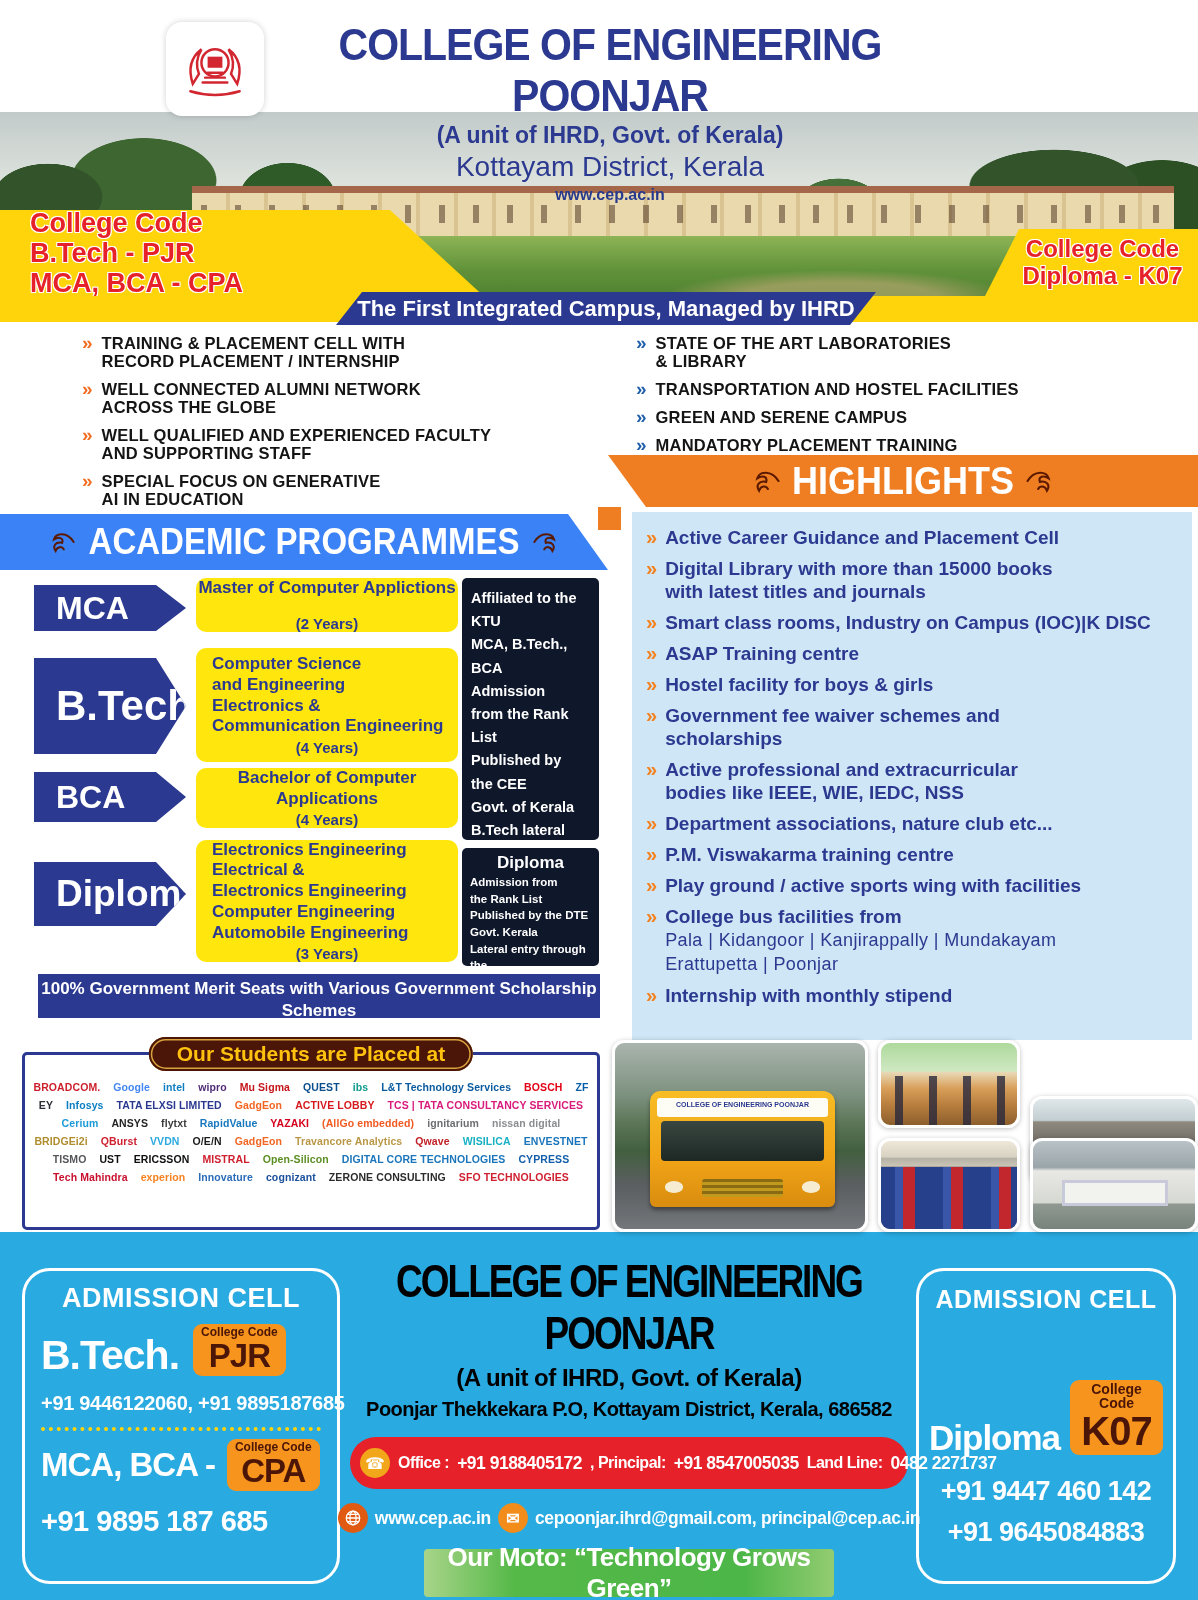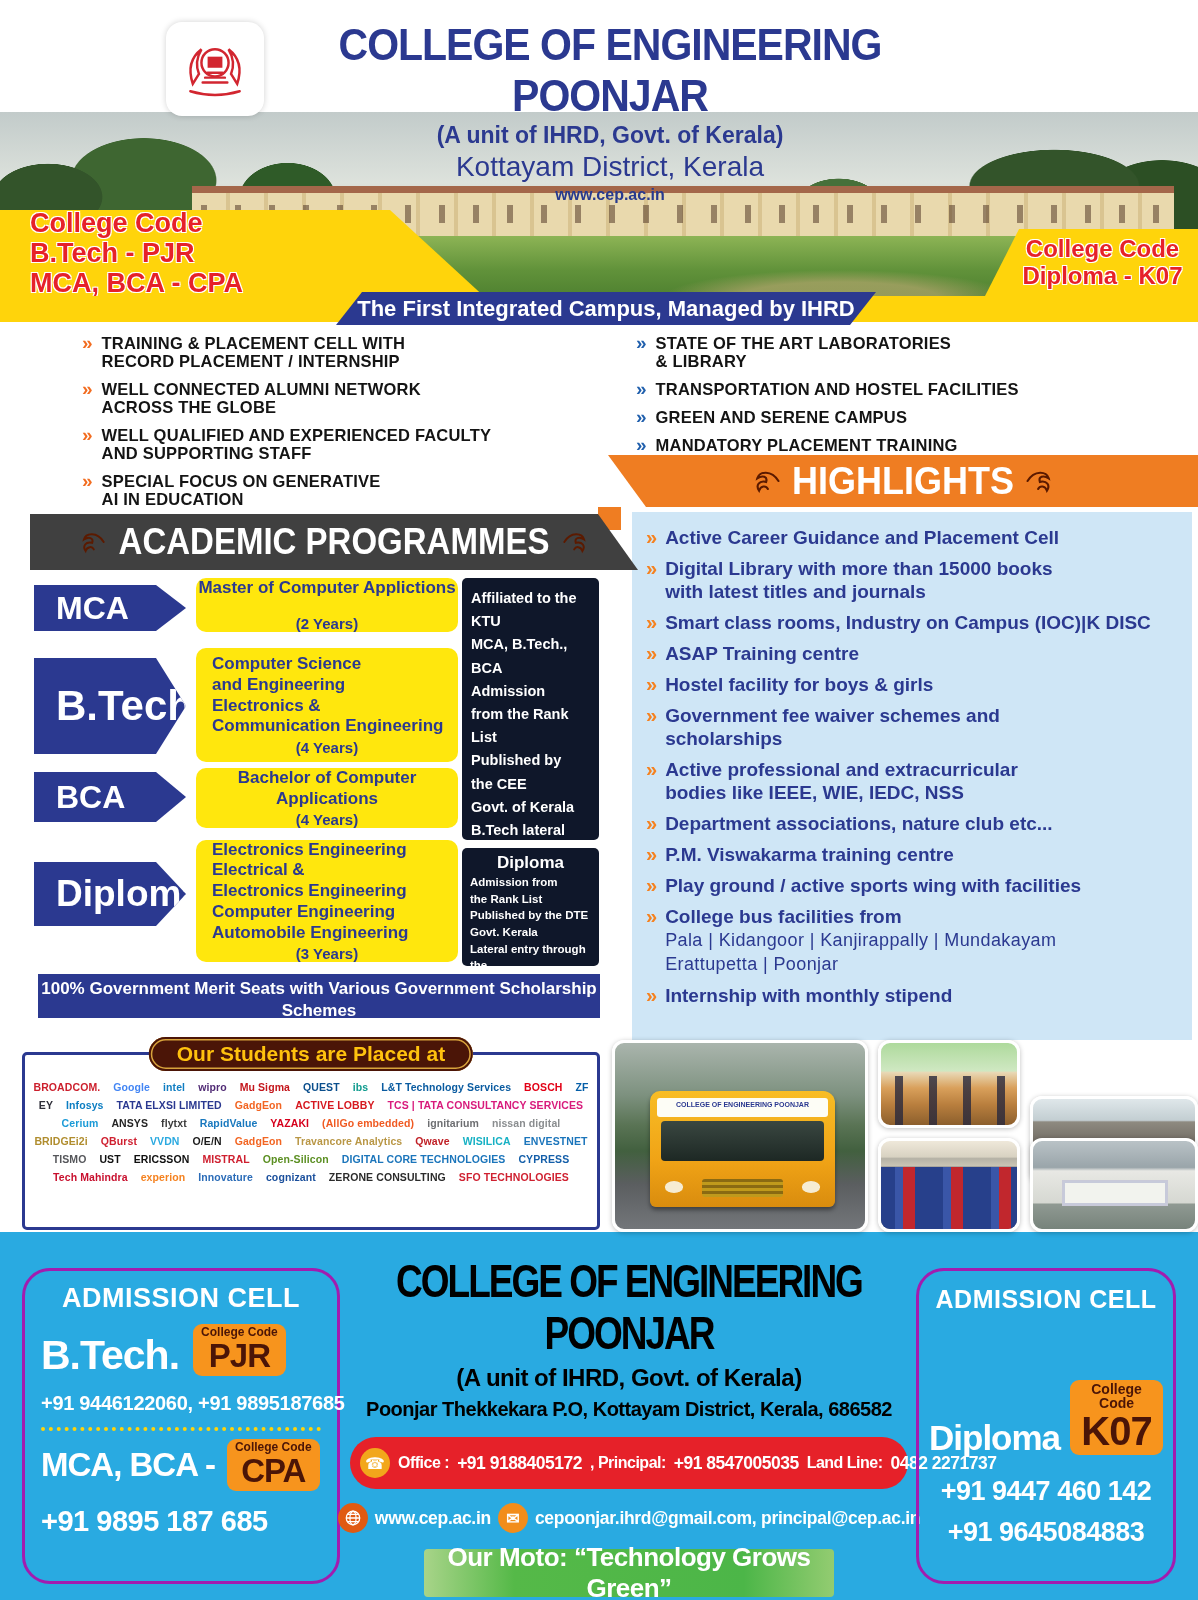--- a/index.html
+++ b/index.html
@@ -71,23 +71,23 @@
   .hl-title{color:#fff;font-size:36px;font-weight:800;letter-spacing:0;transform:scaleY(1.1);}
   .orange-sq{left:598px;top:507px;width:23px;height:23px;background:#ef7d22;z-index:4;}
   .hl-panel{left:632px;top:512px;width:560px;height:528px;background:#cfe6f6;z-index:3;
     padding:14px 12px 0 14px;box-sizing:border-box;}
   .hl-item{display:flex;gap:10px;margin-bottom:8px;}
   .hl-bullet{color:#f58220;font-weight:900;font-size:20px;line-height:23px;letter-spacing:-2px;}
   .hl-text{font-size:19px;font-weight:800;color:#2b3990;line-height:23px;}
   .hl-sub{font-size:18px;font-weight:400;color:#2b3990;line-height:24px;letter-spacing:.4px;}
 
   
-  .ac-banner{left:0;top:514px;width:608px;height:56px;background:#404040;z-index:4;
+  .ac-banner{left:0;top:514px;width:608px;height:56px;background:#3b82f6;z-index:4;
     clip-path:polygon(0 0,calc(100% - 40px) 0,100% 100%,0 100%);
-    display:flex;align-items:center;justify-content:center;gap:12px;margin-left:30px;}
+    display:flex;align-items:center;justify-content:center;gap:12px;}
   .ac-title{color:#fff;font-size:33px;font-weight:800;transform:scaleY(1.1);}
   .arrow{background:#2b3990;color:#fff;font-weight:800;display:flex;align-items:center;
     clip-path:polygon(0 0,calc(100% - 30px) 0,100% 50%,calc(100% - 30px) 100%,0 100%);
     padding-left:22px;box-sizing:border-box;z-index:3;}
   .ybox{background:#ffe70d;border-radius:10px;color:#2b3990;font-weight:800;z-index:3;
     display:flex;flex-direction:column;justify-content:center;box-sizing:border-box;}
   .ybox .desc{font-size:17px;line-height:1.22;}
   .ybox .years{font-size:15px;text-align:center;margin-top:2px;}
   .center-txt{text-align:center;justify-content:space-between;}
   .left-pad{padding-left:16px;}
@@ -135,21 +135,21 @@
     background:linear-gradient(180deg,#efe8da 0%,#d8d2c2 18%,#b5b2a6 20%,#c9c4b4 28%,#888 30%,#777 100%);}
   .gowns{position:absolute;left:0;top:30%;width:100%;height:70%;
     background:repeating-linear-gradient(90deg,#27408b 0 14px,#3a56a8 14px 22px,#c1272d 22px 34px,#27408b 34px 48px);}
   .rally-photo{left:1030px;top:1138px;width:168px;height:94px;
     background:linear-gradient(180deg,#b9c2c6 0%,#9aa5aa 30%,#e8e8e4 34%,#d6d8d2 70%,#8f9992 72%,#77837b 100%);}
   .rally-banner{position:absolute;left:18%;top:44%;width:64%;height:28%;background:#f2f3ee;border:1px solid #c9c9d8;
     box-shadow:inset 0 0 0 2px rgba(70,80,160,.25);}
 
   
   .footer{left:0;top:1232px;width:1198px;height:368px;background:#29aae1;z-index:2;}
-  .card{position:absolute;border:3px solid #a21caf;border-radius:28px;box-sizing:border-box;color:#fff;}
+  .card{position:absolute;border:3px solid #ffffff;border-radius:28px;box-sizing:border-box;color:#fff;}
   .card-left{left:22px;top:36px;width:318px;height:316px;padding:12px 16px;}
   .card-right{left:916px;top:36px;width:260px;height:316px;padding:14px 10px;text-align:center;}
   .cell-title{font-size:27px;font-weight:800;text-align:center;letter-spacing:.5px;}
   .prog-row{display:flex;align-items:flex-end;gap:14px;margin-top:10px;}
   .prog-name{font-size:41px;font-weight:800;letter-spacing:-1px;line-height:1;}
   .badge{background:#f7941d;border-radius:9px;padding:2px 8px 4px;text-align:center;line-height:1;display:inline-block;}
   .badge-top{font-size:12px;font-weight:800;color:#4b1507;}
   .badge-code{font-size:33px;font-weight:800;color:#4b1507;letter-spacing:-1px;margin-top:1px;}
   .badge-big .badge-top{font-size:14px;}
   .badge-big .badge-code{font-size:40px;}

